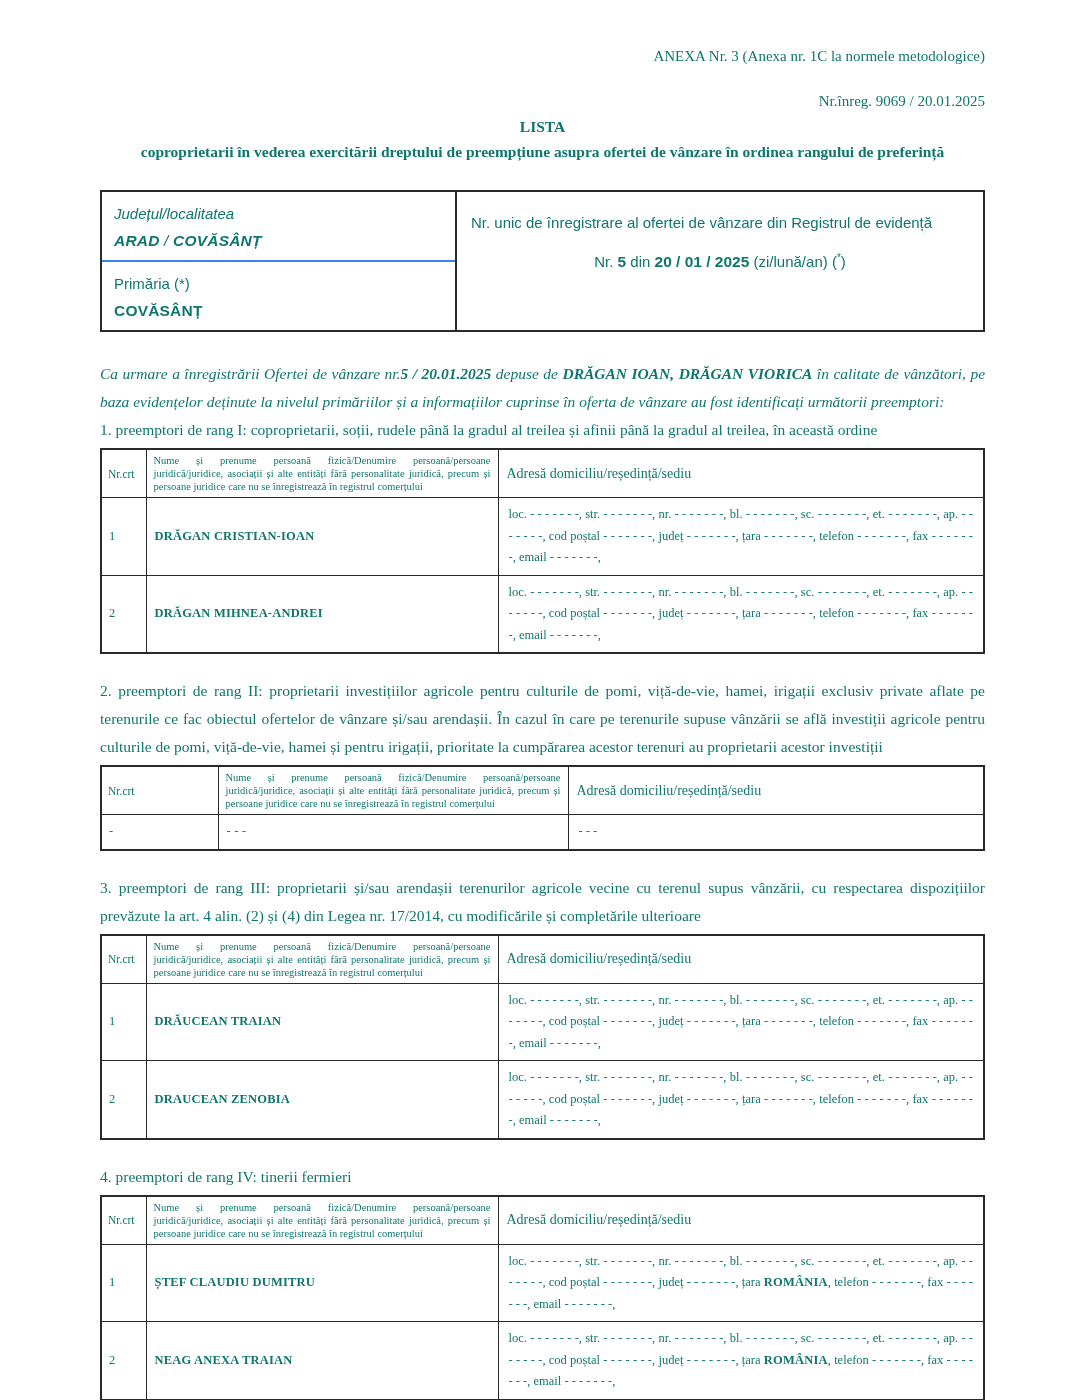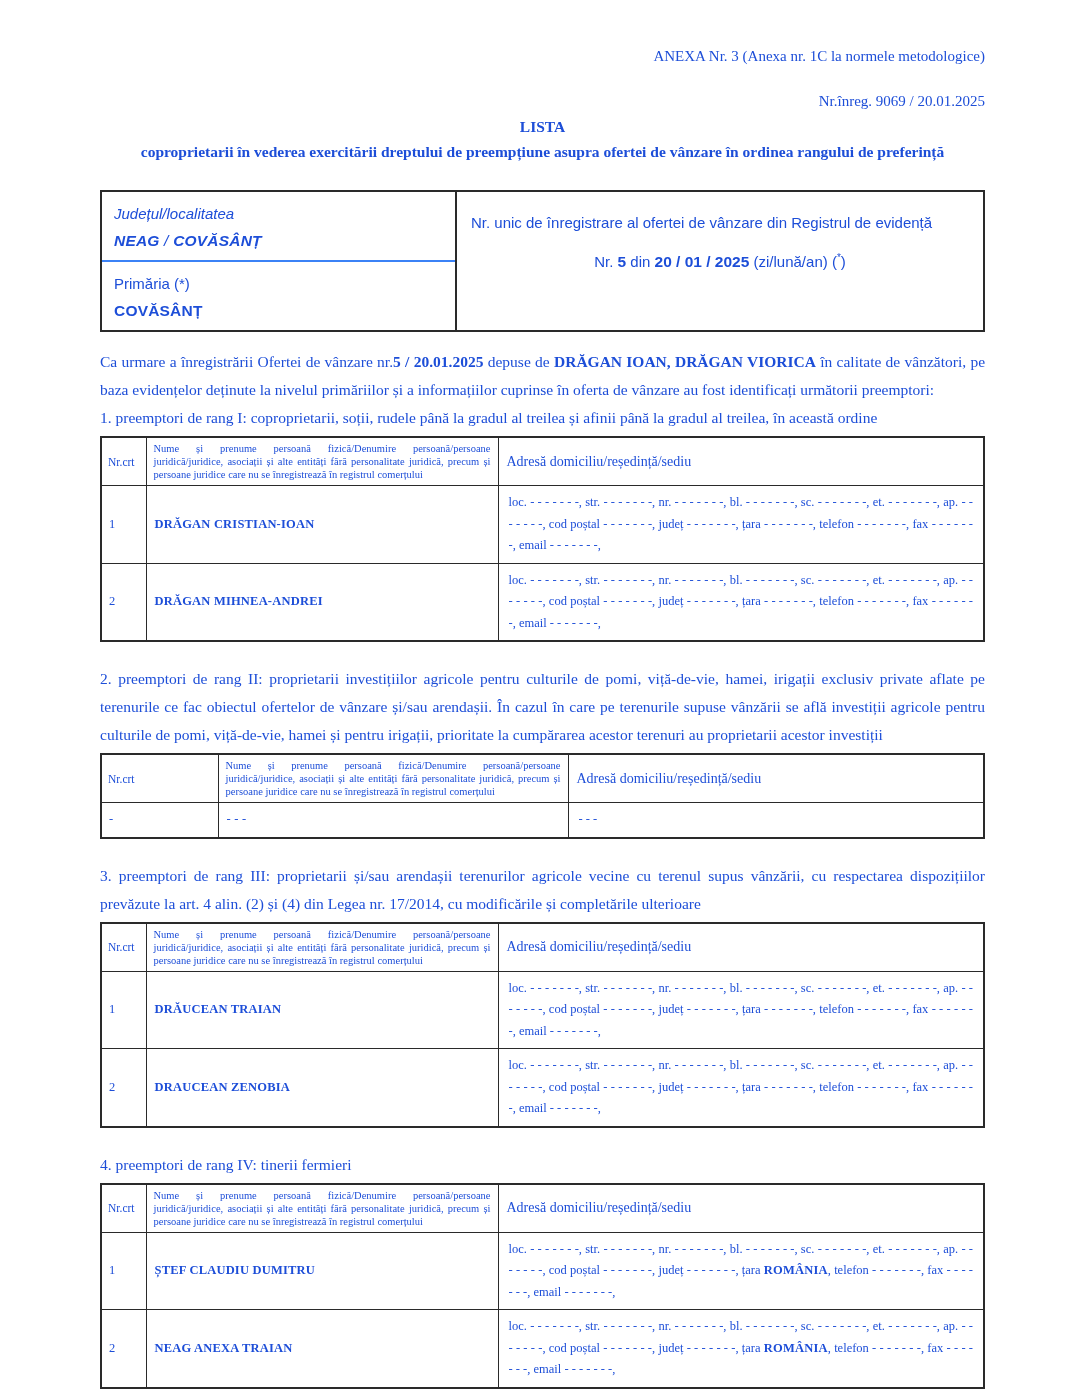--- a/index.html
+++ b/index.html
@@ -1,20 +1,20 @@
 <!DOCTYPE html>
 <html lang="ro"><head>
 <meta charset="utf-8">
 <style>
   * { margin: 0; padding: 0; box-sizing: border-box; }
   html, body { background: #ffffff; }
   .page {
     width: 1082px; height: 1400px;
     background: #ffffff;
-    color: #1d4ed8;
+    color: #0f766e;
     font-family: "Liberation Serif", serif;
     padding: 48px 97px 0 100px;
     overflow: hidden;
     position: relative;
   }
   .right { text-align: right; }
   .center { text-align: center; }
   .annex-line { font-size: 15px; }
   .reg-line { font-size: 15px; margin-top: 28px; }
   .doc-title { font-size: 15.5px; font-weight: bold; margin-top: 8px; }
@@ -36,21 +36,21 @@
   .it-bold { font-weight: bold; font-size: 15.5px; margin-top: 6px; letter-spacing: 0.2px; }
   .it-bold .sep { font-weight: normal; }
   .it-right { flex: 1; padding: 14px 14px 20px 14px; }
   .it-reg { text-align: justify; line-height: 33px; }
   .it-nr { line-height: 33px; margin-top: 2px; text-align: center; }
   .it-nr b { font-size: 15.5px; }
   .it-nr sup { font-size: 10px; }
 
   
   .para { font-size: 15.5px; line-height: 28px; text-align: justify; }
-  .intro { margin-top: 16px; }
+  .intro { margin-top: 28px; font-style: italic; }
   .rank-heading { font-size: 15.5px; line-height: 28px; text-align: justify; }
   .mt-sec { margin-top: 23px; }
 
   
   table.ptable {
     width: 100%;
     border-collapse: collapse;
     margin-top: 4px;
     table-layout: fixed;
   }
@@ -79,21 +79,21 @@
 
   <div class="annex-line right">ANEXA Nr. 3 (Anexa nr. 1C la normele metodologice)</div>
   <div class="reg-line right">Nr.înreg. 9069 / 20.01.2025</div>
   <div class="doc-title center">LISTA</div>
   <div class="doc-subtitle center">coproprietarii în vederea exercitării dreptului de preempțiune asupra ofertei de vânzare în ordinea rangului de preferință</div>
 
   <div class="info-table">
     <div class="it-left">
       <div class="it-cell it-cell-top">
         <div class="it-label">Județul/localitatea</div>
-        <div class="it-bold"><span>NEAG</span><span class="sep"> / </span><span>COVĂSÂNȚ</span></div>
+        <div class="it-bold"><span>ARAD</span><span class="sep"> / </span><span>COVĂSÂNȚ</span></div>
       </div>
       <div class="it-cell">
         <div class="it-label">Primăria (*)</div>
         <div class="it-bold">COVĂSÂNȚ</div>
       </div>
     </div>
     <div class="it-right">
       <div class="it-reg">Nr. unic de înregistrare al ofertei de vânzare din Registrul de evidență</div>
       <div class="it-nr"><span>Nr. </span><b>5</b><span> din </span><b>20 / 01 / 2025</b><span> (zi/lună/an) (</span><sup>*</sup><span>)</span></div>
     </div>

